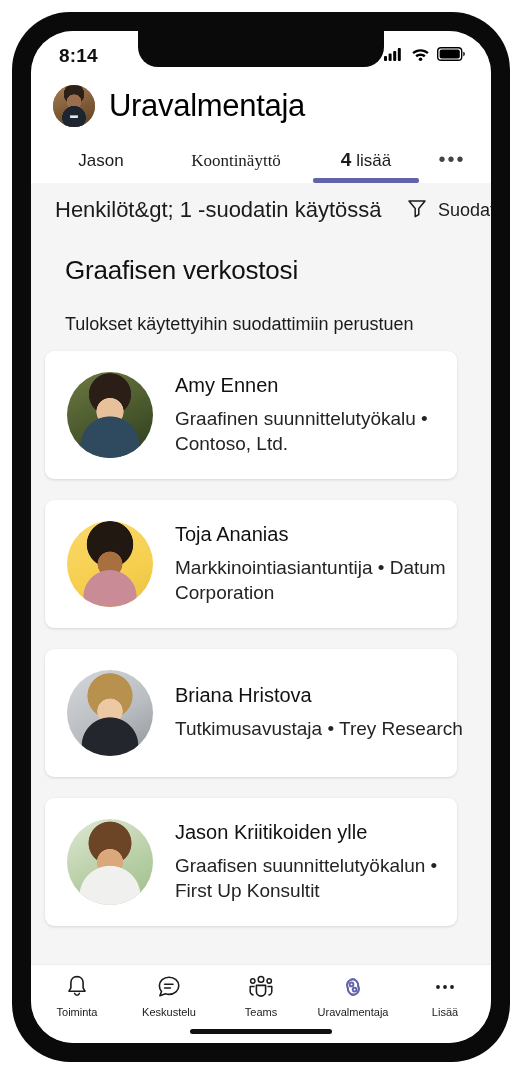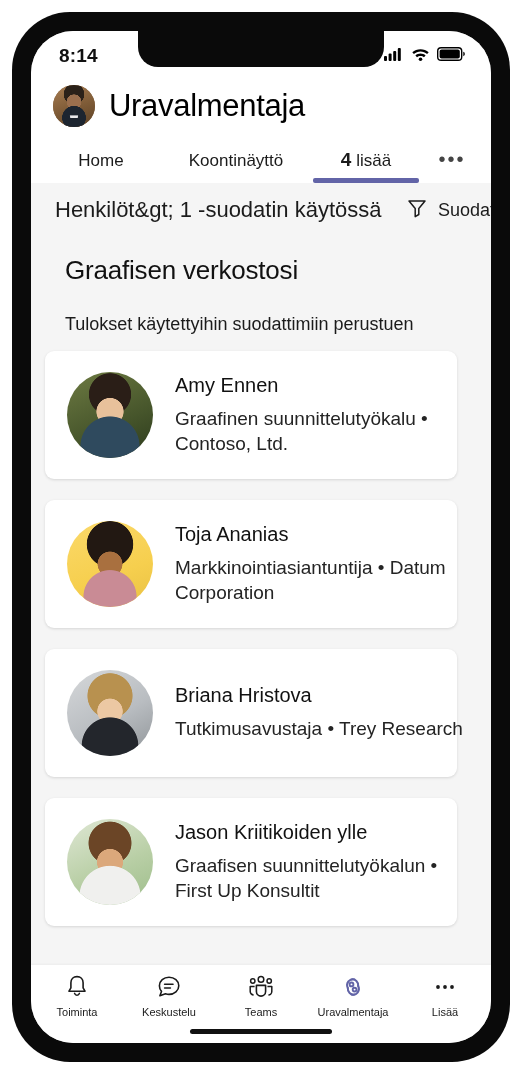--- a/index.html
+++ b/index.html
@@ -127,21 +127,21 @@
   .tab-item {
     flex: none;
     text-align: center;
     font-size: 17px;
     color: #1b1b1b;
     padding: 0 6px 12px 6px;
     position: relative;
     white-space: nowrap;
   }
   .tab-item.tab-home     { width: 120px; }
-  .tab-item.tab-dash     { width: 150px; }
+  .tab-item.tab-dash     { width: 150px; font-family: Liberation Serif, serif; }
   .tab-item.tab-more-num { width: 110px; }
   .tab-item.tab-overflow { width: 62px; }
 
   .tab-item.active { font-weight: normal; }
   .tab-item.active .tab-count { font-weight: bold; font-size: 19px; }
   .tab-item.active::after {
     content: "";
     position: absolute;
     left: 2px; right: 2px;
     bottom: 0;
@@ -327,21 +327,21 @@
             linear-gradient(160deg, #a87d52 0%, #7d5a36 55%, #5c4126 100%);"></div>
         <div class="ph" style="background:
             linear-gradient(180deg, rgba(255,255,255,0) 72%, #e9e9ec 73%, #e9e9ec 78%, rgba(255,255,255,0) 79%);
             clip-path: polygon(40% 70%, 60% 70%, 56% 100%, 44% 100%);"></div>
       </div>
       <div id="header-title">Uravalmentaja</div>
     </div>
 
     <div id="tab-strip">
       <div class="tab-item tab-home">
-        <span>Home</span>
+        <span>Jason</span>
       </div>
       <div class="tab-item tab-dash">
         <span>Koontinäyttö</span>
       </div>
       <div class="tab-item tab-more-num active">
         <span class="tab-count">4</span>
         <span>lisää</span>
       </div>
       <div class="tab-item tab-overflow">
         <span class="dots-glyph">•••</span>

